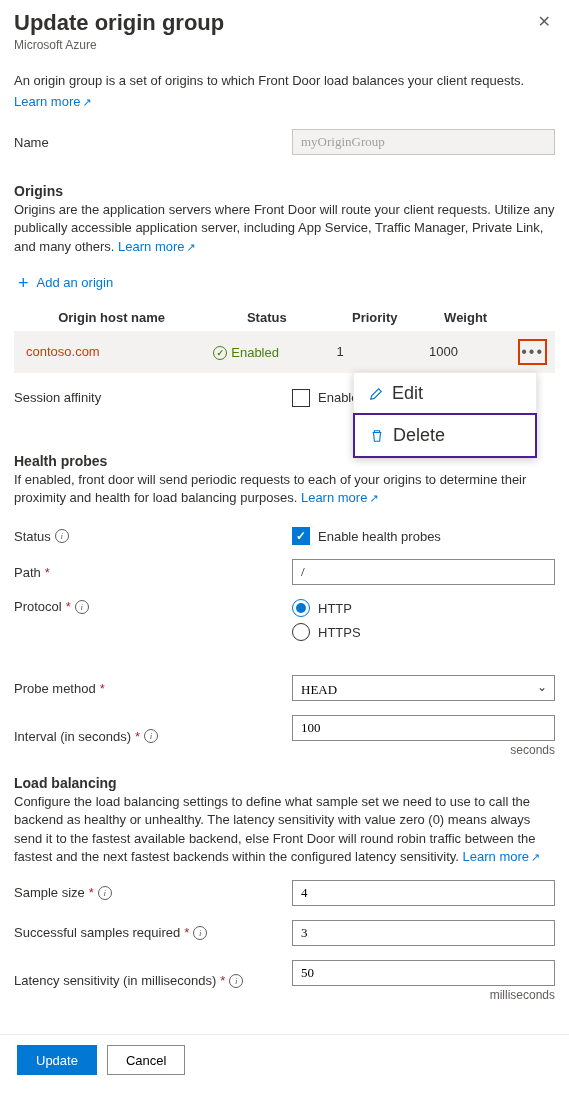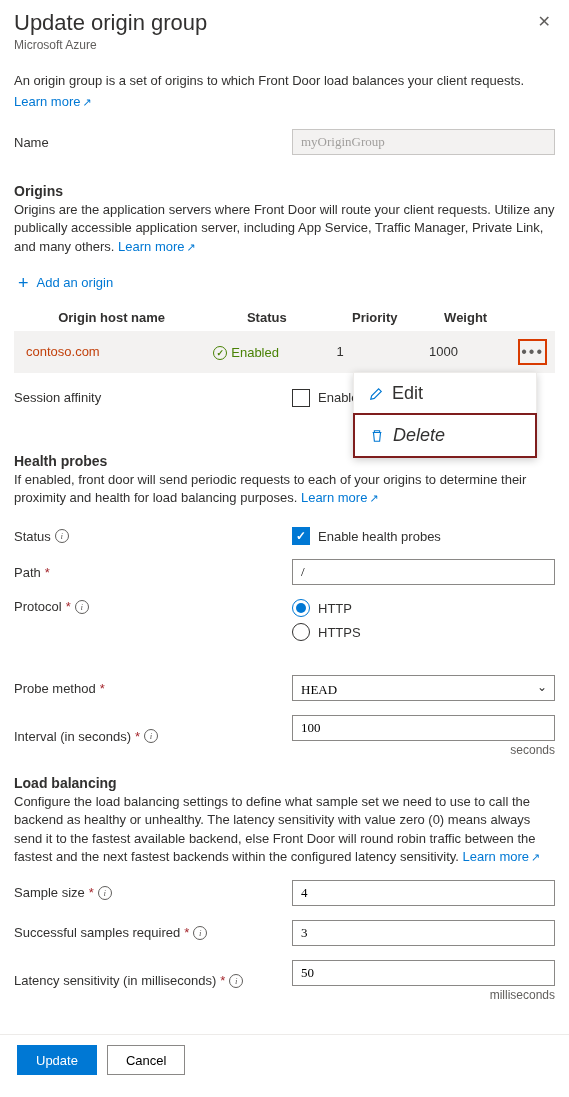--- a/index.html
+++ b/index.html
@@ -12,21 +12,21 @@
     height: 1097px;
     background: #fff;
     position: relative;
   }
   .panel {
     padding: 10px 14px 0 14px;
     height: 1030px;
     overflow: hidden;
   }
   .header-row { display: flex; justify-content: space-between; align-items: flex-start; }
-  h1 { font-size: 22px; font-weight: 400; margin: 0 0 2px 0; }
+  h1 { font-size: 22px; font-weight: 700; margin: 0 0 2px 0; }
   .subtitle { font-size: 12px; color: #605e5c; margin: 0 0 20px 0; }
   .close-btn { font-size: 16px; color: #605e5c; cursor: pointer; padding: 2px 4px; }
   .desc { font-size: 13px; color: #323130; margin: 0 0 4px 0; line-height: 1.4; }
   .link { color: #0078d4; text-decoration: none; cursor: pointer; }
   .ext-icon { font-size: 11px; color: #0078d4; margin-left: 2px; }
 
   .field-row { display: flex; align-items: center; margin: 20px 0 8px 0; }
   .field-label { width: 278px; font-size: 13px; color: #323130; flex-shrink: 0; display: flex; align-items: center; gap: 4px; }
   .field-control { flex: 1; display:flex; flex-direction:column; align-items:flex-start; }
   .req { color: #a4262c; }
@@ -61,21 +61,21 @@
 
   .row-menu-btn { cursor:pointer; text-align:center; font-size:16px; letter-spacing:2px; color:#605e5c; }
   .red-box { border: 2px solid #d83b01; padding: 2px 1px; display:inline-block; }
 
   .context-menu {
     position: absolute; left: 353px; top: 372px; width: 184px;
     background: #fff; box-shadow: 0 2px 8px rgba(0,0,0,0.2);
     border: 1px solid #edebe9; z-index: 10;
   }
   .context-item { display:flex; align-items:center; gap:8px; padding:10px 14px; cursor:pointer; font-size:18px; }
-  .context-item.red-border { border: 2px solid #7f1d1d; margin: -1px; font-style: italic; }
+  .context-item.red-border { border: 2px solid #4c1d95; margin: -1px; }
   .ci-icon { width:16px; display:inline-flex; justify-content:center; }
   .pencil { color:#0078d4; font-size:14px; }
   .trash { color:#0078d4; font-size:14px; }
 
   .checkbox { width:18px; height:18px; border:1px solid #323130; display:inline-flex; align-items:center; justify-content:center; margin-right:8px; vertical-align:middle; cursor:pointer; }
   .checkbox.checked { background:#0078d4; border-color:#0078d4; color:#fff; }
   .checkbox.checked::before { content:"✓"; font-size:12px; font-weight:bold; }
 
   .radio { width:18px; height:18px; border:1px solid #323130; border-radius:50%; display:inline-flex; align-items:center; justify-content:center; margin-right:8px; cursor:pointer; }
   .radio.checked::before { content:""; width:10px; height:10px; background:#0078d4; border-radius:50%; }

